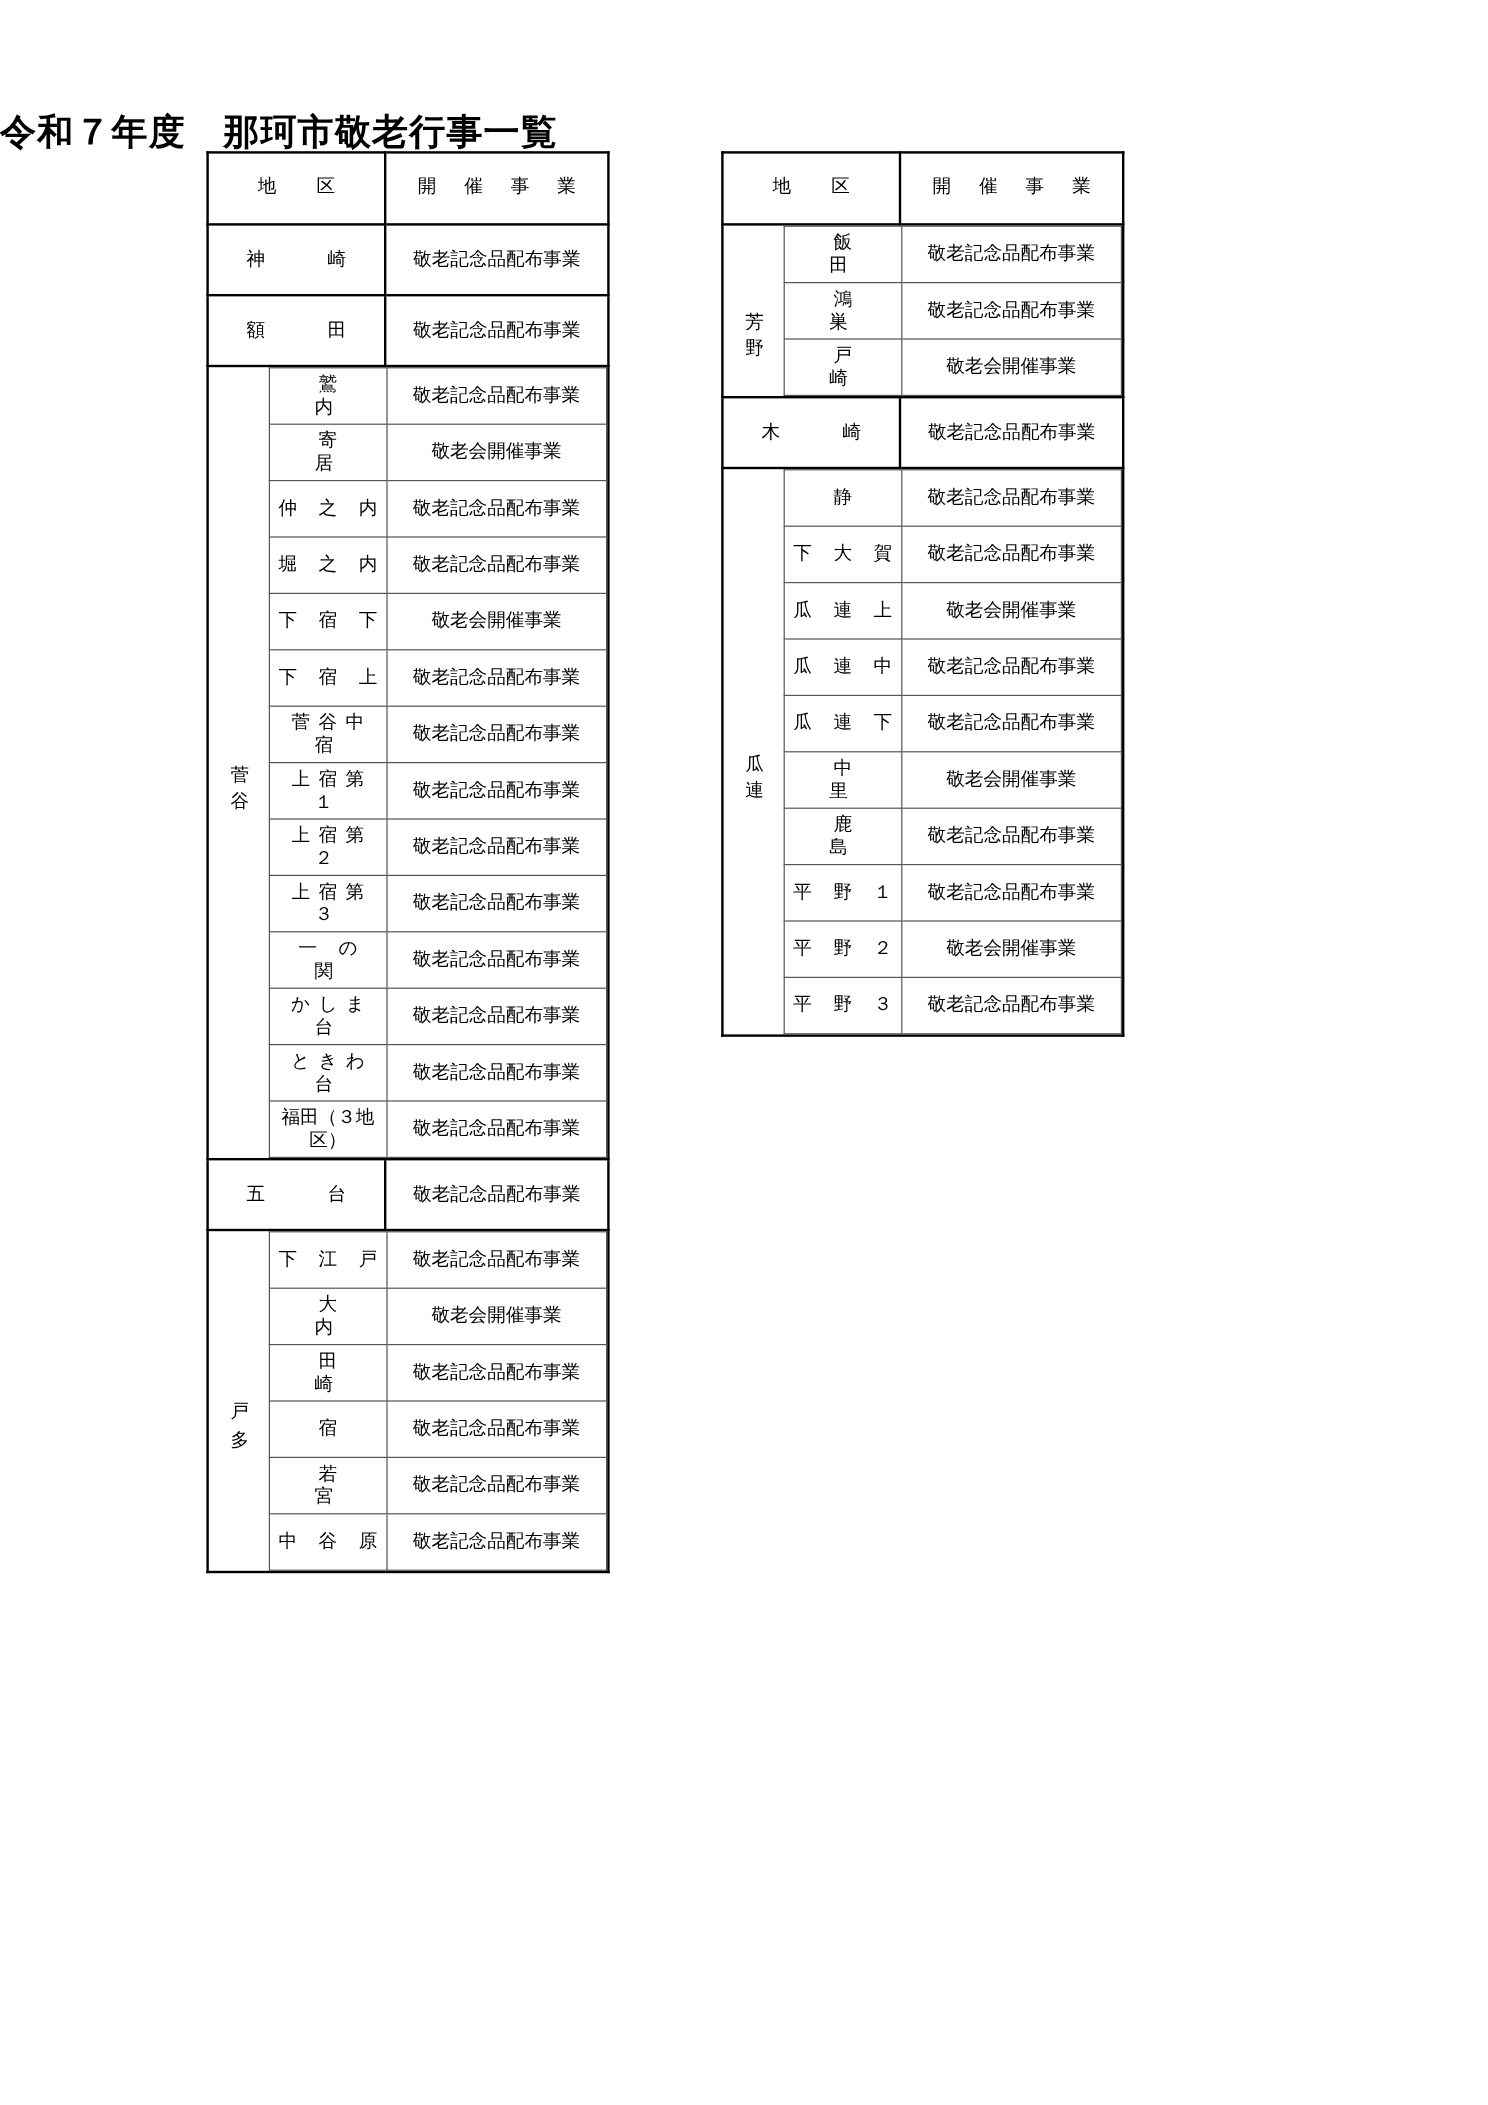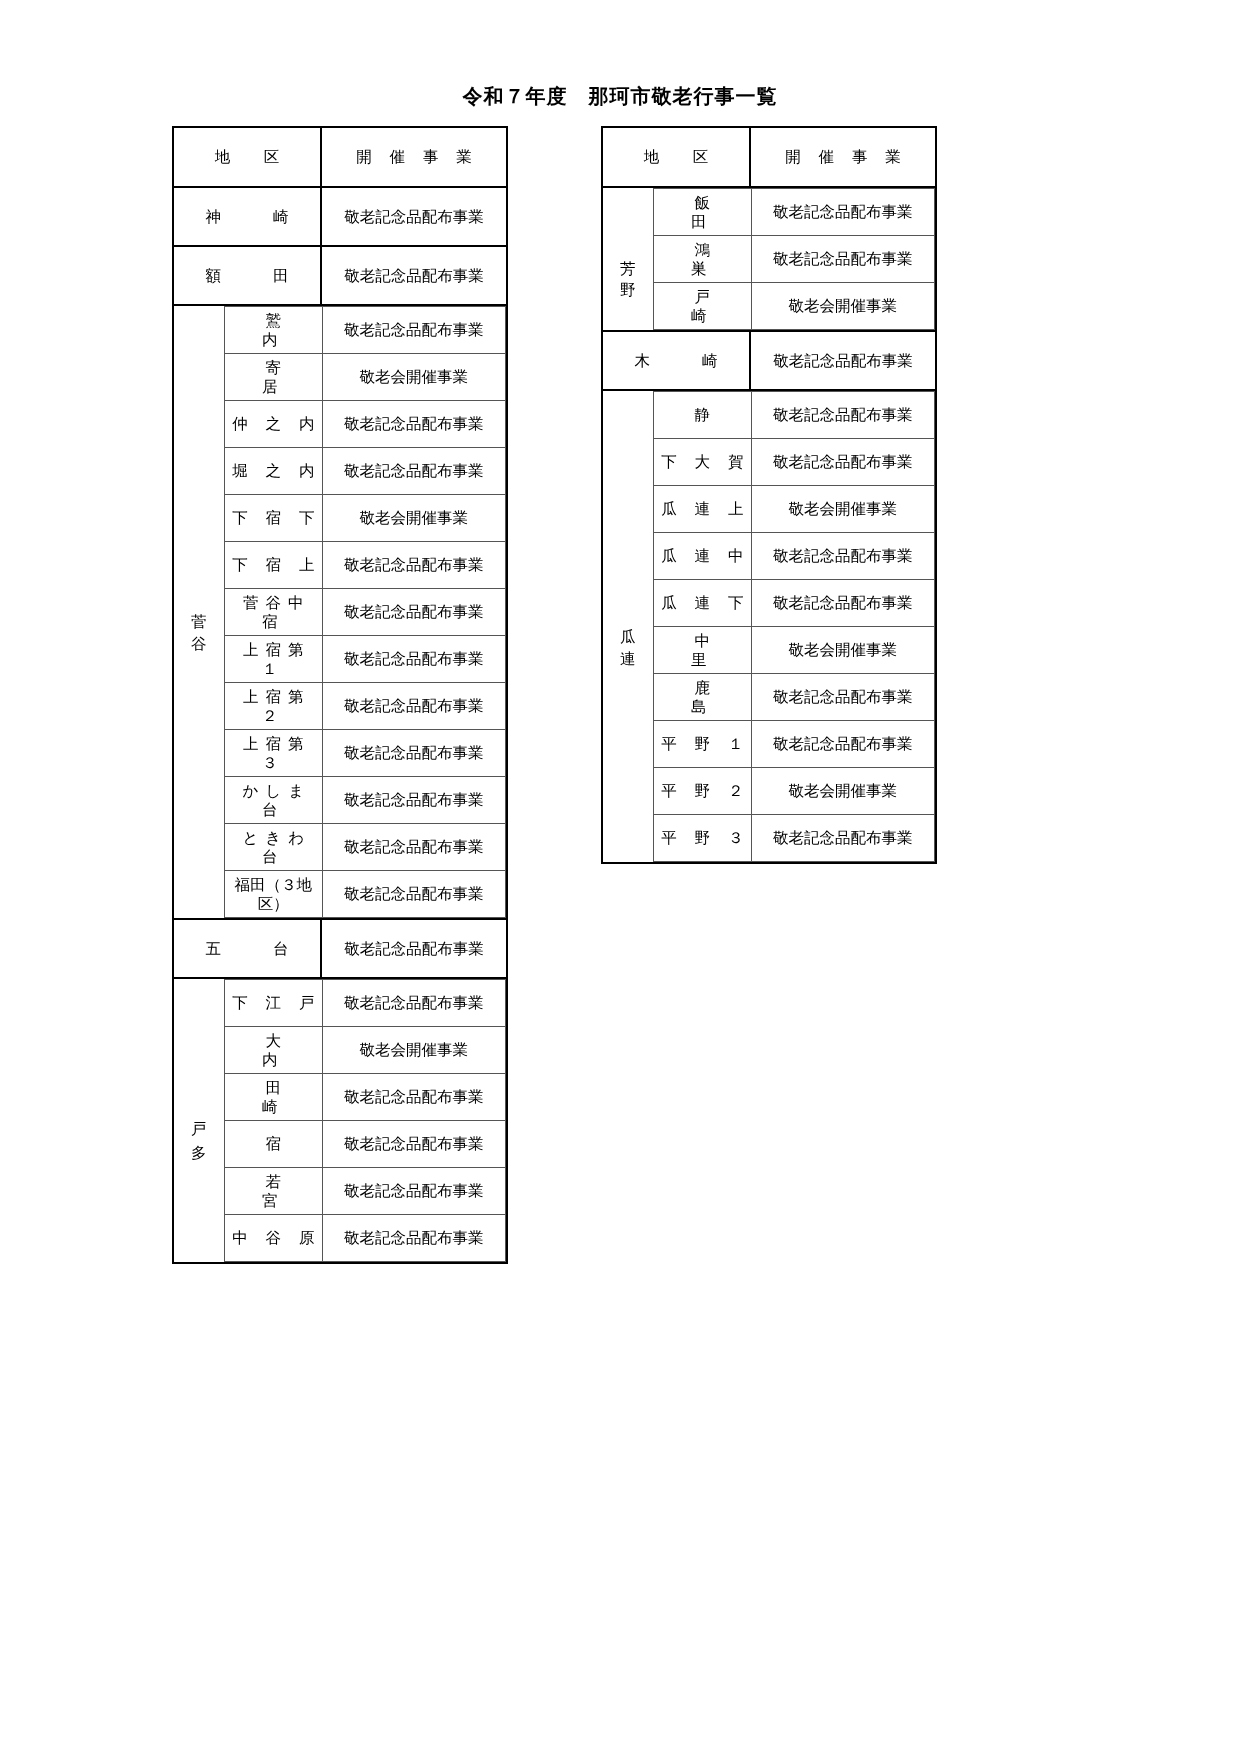--- a/index.html
+++ b/index.html
@@ -14,22 +14,21 @@
     font-family: "Liberation Serif", "DejaVu Serif", serif;
     color: #000000;
     overflow: hidden;
   }
 
   .page-title {
     position: absolute;
     top: 70px;
     left: 0;
     width: 1240px;
-    text-align: center;
-    font-size: 20px;
+    font-size: 30px;
     font-weight: bold;
     letter-spacing: 1px;
     font-family: "Liberation Sans", "DejaVu Sans", sans-serif;
   }
 
   
   .tbl {
     position: absolute;
     border-collapse: collapse;
     table-layout: fixed;
@@ -43,21 +42,21 @@
     font-size: 15.5px;
     line-height: 1.25;
   }
 
   .col-area  { width: 148px; }
   .col-event { width: 186px; }
 
   .hdr {
     height: 58px;
     font-size: 17px;
-    font-family: Liberation Serif, serif;
+    font-family: Liberation Mono, monospace;
     border-radius: 13px;
   }
   .spread { letter-spacing: 7px; text-indent: 7px; }
   .spread-wide { letter-spacing: 9px; text-indent: 9px; }
 
   .simple-row { height: 59px; }
 
   
   td.group-host {
     padding: 0;
@@ -172,20 +171,24 @@
                 </tr>
                 <tr>
                   <td class="sub-area spread">上宿第２</td>
                   <td class="sub-event">敬老記念品配布事業</td>
                 </tr>
                 <tr>
                   <td class="sub-area spread">上宿第３</td>
                   <td class="sub-event">敬老記念品配布事業</td>
                 </tr>
                 <tr>
+                  <td class="sub-area spread">一 の 関</td>
+                  <td class="sub-event">敬老記念品配布事業</td>
+                </tr>
+                <tr>
                   <td class="sub-area spread">かしま台</td>
                   <td class="sub-event">敬老記念品配布事業</td>
                 </tr>
                 <tr>
                   <td class="sub-area spread">ときわ台</td>
                   <td class="sub-event">敬老記念品配布事業</td>
                 </tr>
                 <tr>
                   <td class="sub-area small">福田（３地区）</td>
                   <td class="sub-event">敬老記念品配布事業</td>

